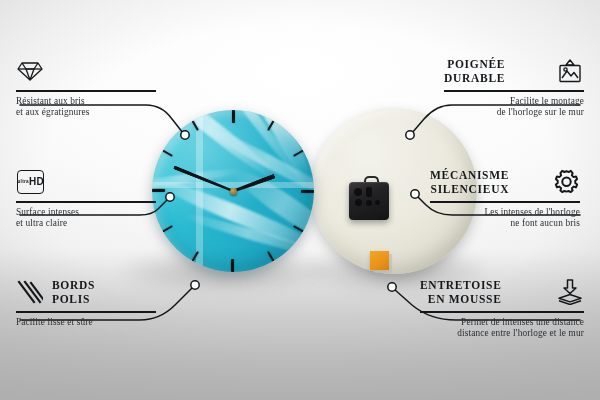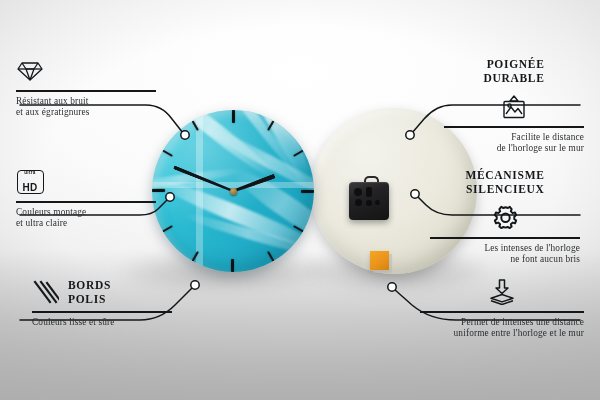--- a/index.html
+++ b/index.html
@@ -73,26 +73,26 @@
   
   .callout{position:absolute;width:190px;}
   .callout .head{display:flex;align-items:center;gap:8px;}
   .callout .title{font-size:11.5px;font-weight:700;letter-spacing:.7px;color:#15181b;line-height:14px;
     text-transform:uppercase;}
   .callout .rule{height:1.6px;background:#14171a;margin:5px 0 4px;}
   .callout .sub{font-size:9.3px;color:#2a2e31;line-height:11.6px;letter-spacing:.15px;}
   .callout.left{text-align:left;}
   .callout.left .head{justify-content:flex-start;}
   .callout.right{text-align:right;}
-  .callout.right .head{justify-content:space-between;flex-direction:column;}
+  .callout.right .head{justify-content:space-between;}
   .ico{width:28px;height:28px;flex:0 0 28px;display:flex;align-items:center;justify-content:center;color:#15181b;}
   .ico svg{display:block;}
 
   .hdbadge{width:25px;height:22px;border:1.6px solid #15181b;border-radius:4px;display:flex;
-    flex-direction:column;align-items:center;justify-content:space-between;line-height:1;}
+    flex-direction:row;align-items:center;justify-content:space-between;line-height:1;}
   .hdbadge .u{font-family:"Liberation Sans",sans-serif;font-size:4.6px;font-weight:700;letter-spacing:.3px;}
   .hdbadge .h{font-family:"Liberation Sans",sans-serif;font-size:10px;font-weight:700;letter-spacing:.2px;margin-top:.5px;}
 
   #lines{position:absolute;left:0;top:0;width:600px;height:400px;pointer-events:none;}
 </style>
 </head>
 <body>
 
 <div id="stage">
 
@@ -201,60 +201,60 @@
             <path d="M1,9 H25"></path>
               <path d="M5,3 L9,9 L13,20"></path>
               <path d="M21,3 L17,9 L13,20"></path>
             <path d="M9,9 H17"></path>
           </g>
         </svg>
       </span>
     </div>
     <div class="rule"></div>
     <div class="sub">
-      <span>Résistant aux bruit</span><br><span>et aux égratignures</span>
+      <span>Résistant aux bris</span><br><span>et aux égratignures</span>
     </div>
   </div>
 
   <div class="callout left" style="left:16px;top:168px;width:140px;">
     <div class="head">
       <span class="ico">
         <span class="hdbadge">
           <span class="u">ultra</span>
           <span class="h">HD</span>
         </span>
       </span>
       <span class="title">
         <br>
       </span>
     </div>
     <div class="rule"></div>
     <div class="sub">
-      <span>Couleurs montage</span><br><span>et ultra claire</span>
-    </div>
-  </div>
-
-  <div class="callout left" style="left:32px;top:278px;width:140px;font-family:Liberation Serif, serif;">
+      <span>Surface intenses</span><br><span>et ultra claire</span>
+    </div>
+  </div>
+
+  <div class="callout left" style="left:16px;top:278px;width:140px;font-family:Liberation Serif, serif;">
     <div class="head">
       <span class="ico">
         <svg width="26" height="24" viewBox="0 0 26 24">
           <g stroke="#15181b" stroke-width="2.1" stroke-linecap="square">
             <line x1="2" y1="2" x2="17" y2="22"></line>
             <line x1="8" y1="2" x2="23" y2="22"></line>
             <line x1="14" y1="3" x2="26" y2="19"></line>
           </g>
         </svg>
       </span>
       <span class="title">
         <span>BORDS</span><br><span>POLIS</span>
       </span>
     </div>
     <div class="rule"></div>
     <div class="sub">
-      <span>Couleurs lisse et sûre</span>
+      <span>Facilite lisse et sûre</span>
     </div>
   </div>
 
   <div class="callout right" style="left:444px;top:57px;width:140px;">
     <div class="head">
       <span class="title">
         <span>POIGNÉE</span><br><span>DURABLE</span>
       </span>
       <span class="ico">
         <svg width="26" height="25" viewBox="0 0 26 25">
@@ -262,21 +262,21 @@
             <path d="M13,1 L9,6 H17 Z"></path>
             <rect x="3" y="6.5" width="20" height="16" rx="1"></rect>
             <path d="M5,19 L10,12 L14,17 L17,13.5 L21,19"></path>
             <circle cx="8.5" cy="10.5" r="1.6"></circle>
           </g>
         </svg>
       </span>
     </div>
     <div class="rule"></div>
     <div class="sub">
-      <span>Facilite le distance</span><br><span>de l'horloge sur le mur</span>
+      <span>Facilite le montage</span><br><span>de l'horloge sur le mur</span>
     </div>
   </div>
 
   <div class="callout right" style="left:430px;top:168px;width:150px;">
     <div class="head">
       <span class="title">
         <span>MÉCANISME</span><br><span>SILENCIEUX</span>
       </span>
       <span class="ico">
         <svg width="27" height="27" viewBox="0 0 27 27">
@@ -288,29 +288,32 @@
       </span>
     </div>
     <div class="rule"></div>
     <div class="sub">
       <span>Les intenses de l'horloge</span><br><span>ne font aucun bris</span>
     </div>
   </div>
 
   <div class="callout right" style="left:420px;top:278px;width:164px;">
     <div class="head">
+      <span class="title">
+        <span>ENTRETOISE</span><br><span>EN MOUSSE</span>
+      </span>
       <span class="ico">
         <svg width="26" height="26" viewBox="0 0 26 26">
           <g fill="none" stroke="#15181b" stroke-width="1.5" stroke-linejoin="round">
             <path d="M10.5,1 H15.5 V9 H19 L13,14.5 L7,9 H10.5 Z"></path>
             <path d="M13,15.5 L24,19.2 L13,22.9 L2,19.2 Z"></path>
             <path d="M2,21.8 L13,25.5 L24,21.8"></path>
           </g>
         </svg>
       </span>
     </div>
     <div class="rule"></div>
     <div class="sub">
-      <span>Permet de intenses une distance</span><br><span>uniforme entre l'horloge et le mur</span>
+      <span>Permet de intenses une distance</span><br><span>distance entre l'horloge et le mur</span>
     </div>
   </div>
 
 </div>
 
 </body></html>

